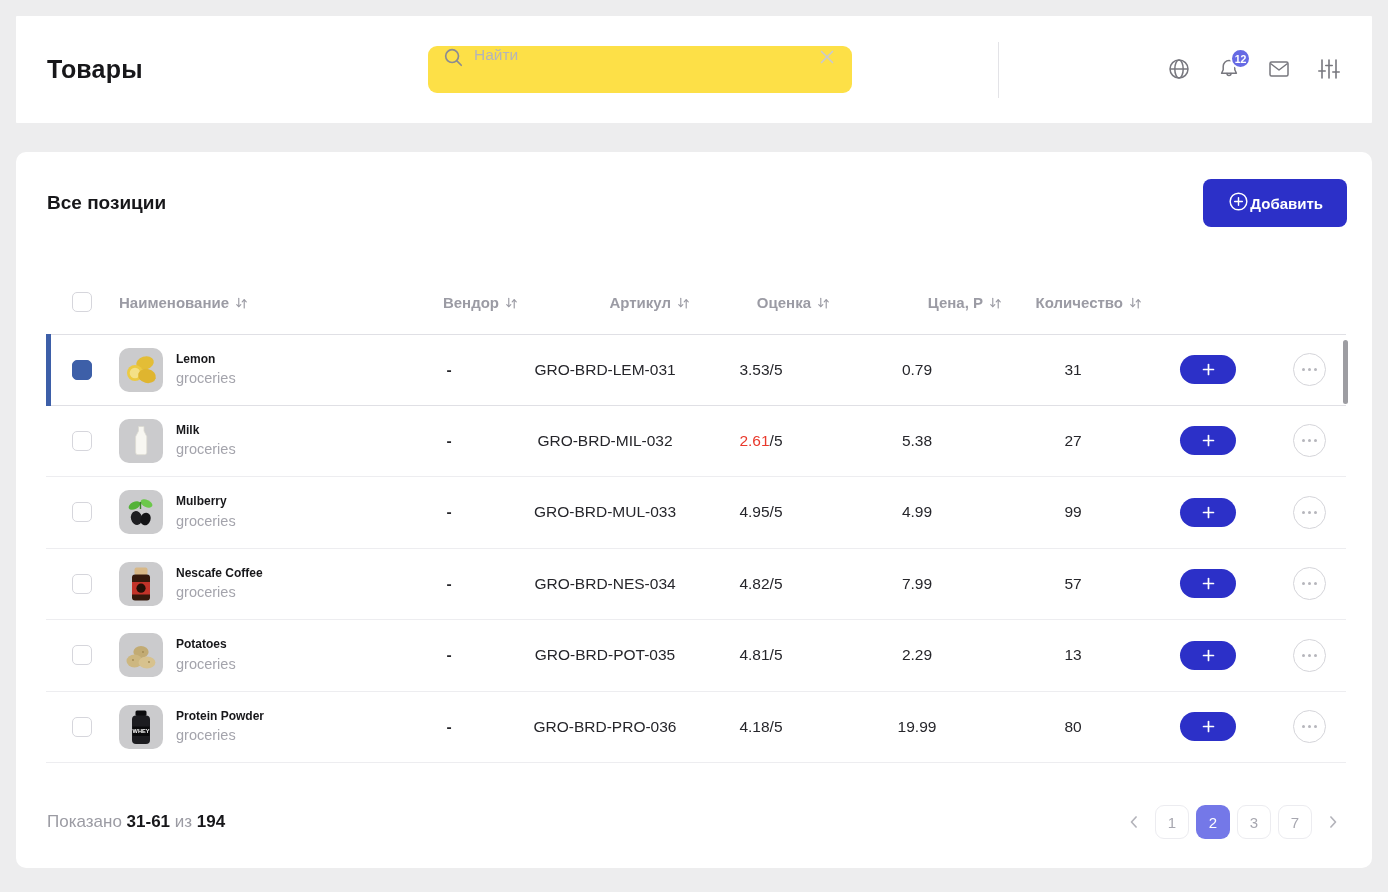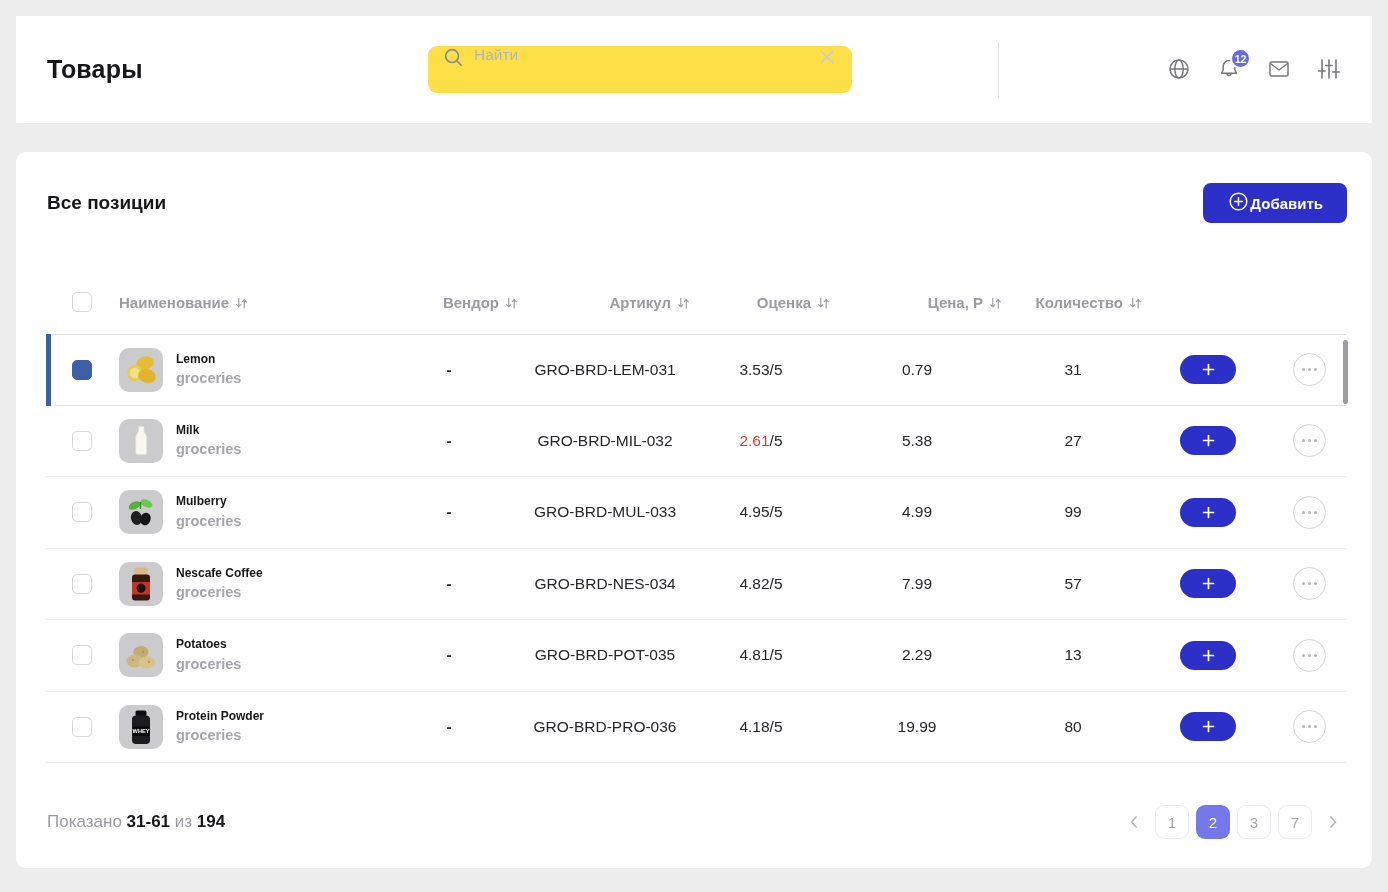--- a/index.html
+++ b/index.html
@@ -45,21 +45,21 @@
   .panel {
     position:absolute; left:16px; top:152px; width:1356px; height:716px;
     background:#fff; border-radius:10px;
   }
   .panel-head {
     position:absolute; left:31px; right:25px; top:31px; height:40px;
     display:flex; justify-content:space-between; align-items:center;
   }
   .panel-title { font-size:19px; font-weight:700; color:#17171a; }
   .add-btn {
-    height:40px; padding:0 24px; border:none; border-radius:8px;
+    height:48px; padding:0 24px; border:none; border-radius:8px;
     display:flex; align-items:center; cursor:pointer;
     color:#fff; font-family:inherit; font-size:15px; font-weight:600;
   }
   
   .table-wrap { position:absolute; left:30px; top:126px; width:1300px; }
   .thead, .trow {
     display:grid;
     grid-template-columns:73px 260px 140px 172px 140px 172px 140px 130px 73px;
     align-items:center;
   }
@@ -80,21 +80,21 @@
   .trow.selected { border-top:1px solid #e0e0e5; border-bottom-color:#e0e0e5; }
   .trow.selected::before {
     content:""; position:absolute; left:0; top:-1px; bottom:-1px; width:5px; background:#3d5fa8;
   }
   .prod { display:flex; align-items:center; gap:13px; }
   .prod-img {
     width:44px; height:44px; border-radius:10px; background:#cbcbcd;
     display:flex; align-items:center; justify-content:center; overflow:hidden; flex:none;
   }
   .prod-name { font-size:12px; font-weight:700; color:#17171a; line-height:1.45; }
-  .prod-cat  { font-size:14.5px; color:#a4a4ac; line-height:1.4;font-weight:bold; }
+  .prod-cat  { font-size:14.5px; color:#a4a4ac; line-height:1.4; }
   .cell { text-align:center; font-size:15.5px; color:#26262b; }
   .cell.vendor { font-weight:700; }
   .rating-low { color:#e9392c; }
   .cell-actions { display:flex; justify-content:center; }
   .plus-pill {
     width:56px; height:29px; border:none; border-radius:15px; cursor:pointer;
     display:flex; align-items:center; justify-content:center;
   }
   .dots-btn {
     width:33px; height:33px; border-radius:50%; border:1.5px solid #d5d5da; background:#fff;

